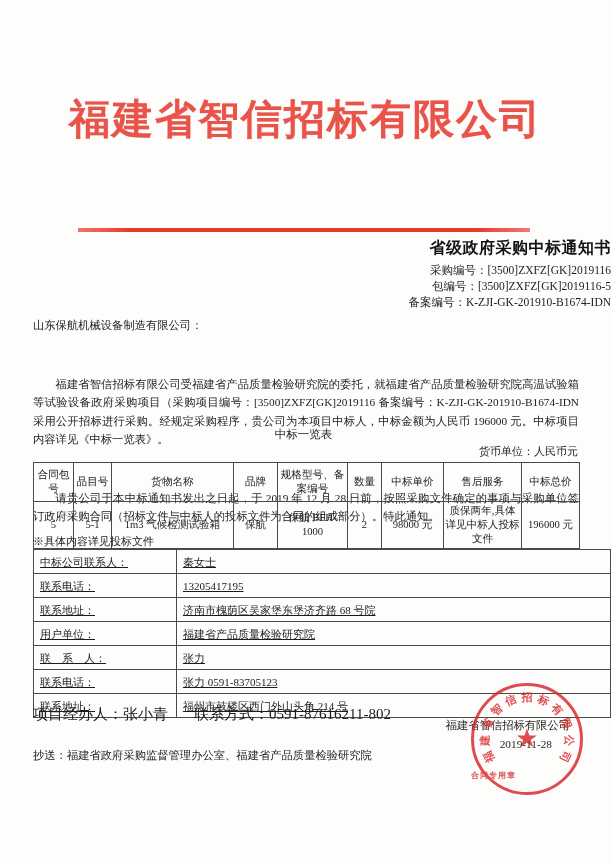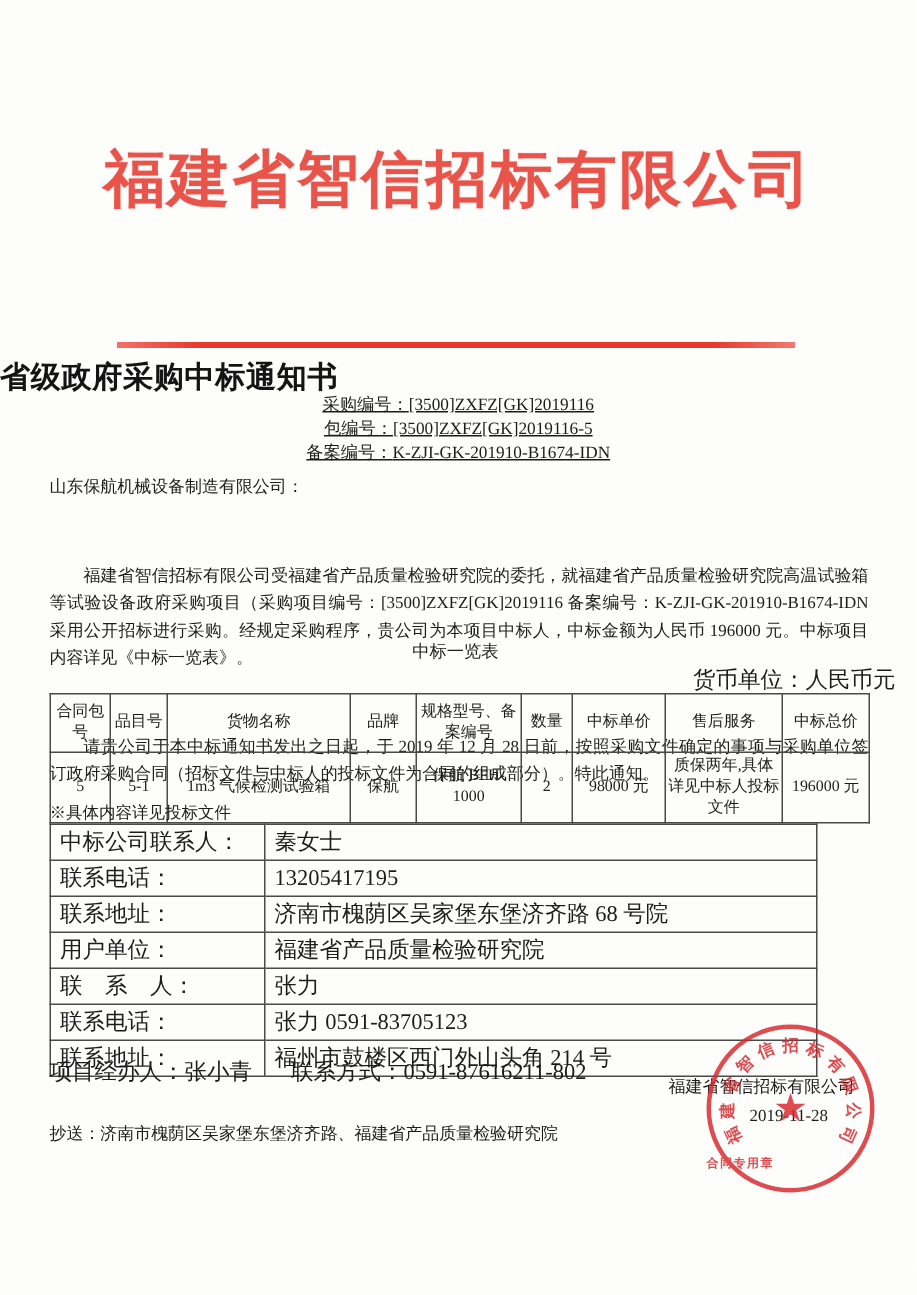--- a/index.html
+++ b/index.html
@@ -45,36 +45,35 @@
     height: 4px;
     background: linear-gradient(to right, #f47068 0%, #e8392c 12%, #e8392c 88%, #f07a72 100%);
   }
 
   
   .doc-title {
     position: absolute;
     top: 238px;
     left: 0;
     width: 611px;
-    text-align: left;
-    font-size: 20px;
+    text-align: right;
+    font-size: 16px;
     font-weight: bold;
     letter-spacing: 0.5px;
     color: #141414;
   }
   .numbers {
     position: absolute;
     top: 262px;
     left: 0;
     width: 611px;
-    text-align: center;
+    text-align: right;
     font-size: 11.5px;
     line-height: 16px;
     color: #1c1c1c;
-    text-decoration: underline;
   }
   .numbers div { white-space: nowrap; }
 
   
   .body-text {
     position: absolute;
     top: 316px;
     left: 33px;
     width: 546px;
     font-size: 11.3px;
@@ -94,23 +93,22 @@
     text-align: center;
     font-size: 11.5px;
     color: #1c1c1c;
   }
   .currency-unit {
     position: absolute;
     top: 444px;
     left: 0;
     width: 578px;
     text-align: right;
-    font-size: 15px;
-    color: #1c1c1c;
-    padding-left: 19px;
+    font-size: 11px;
+    color: #1c1c1c;
   }
 
   
   .award-table {
     position: absolute;
     top: 462px;
     left: 33px;
     width: 546px;
     border-collapse: collapse;
     table-layout: fixed;
@@ -135,25 +133,26 @@
     left: 33px;
     font-size: 11px;
     color: #1c1c1c;
   }
 
   
   .contact-table {
     position: absolute;
     top: 549px;
     left: 33px;
-    width: 512px;
+    width: 578px;
     border-collapse: collapse;
     table-layout: fixed;
-    font-size: 15px;
-    color: #1c1c1c;
+    font-size: 11px;
+    color: #1c1c1c;
+    text-decoration: underline;
   }
   .contact-table td {
     border: 1px solid #4a4a4a;
     height: 21px;
     padding: 1px 6px;
     vertical-align: middle;
     line-height: 16px;
   }
   .contact-table td.label { width: 130px; }
 
@@ -350,21 +349,21 @@
 
   <div class="handler-line">
     <span>项目经办人：</span><span>张小青</span><span class="gap"></span><span>联系方式：</span><span>0591-87616211-802</span>
   </div>
 
   <div class="sign-block">
     <div>福建省智信招标有限公司</div>
     <div class="sign-date">2019-11-28</div>
   </div>
 
-  <div class="cc-line">抄送：济南市槐荫区吴家堡东堡济齐路、福建省产品质量检验研究院</div>
+  <div class="cc-line">抄送：福建省政府采购监督管理办公室、福建省产品质量检验研究院</div>
 
   <div class="seal">
     <div class="ring"></div>
     <div class="arc-text">
         <span style="transform: rotate(-115deg) translate(0px, -42px) translate(-50%, -50%);">福</span>
         <span style="transform: rotate(-92deg) translate(0px, -42px) translate(-50%, -50%);">建</span>
         <span style="transform: rotate(-69deg) translate(0px, -42px) translate(-50%, -50%);">省</span>
         <span style="transform: rotate(-46deg) translate(0px, -42px) translate(-50%, -50%);">智</span>
         <span style="transform: rotate(-23deg) translate(0px, -42px) translate(-50%, -50%);">信</span>
         <span style="transform: rotate(0deg) translate(0px, -42px) translate(-50%, -50%);">招</span>

